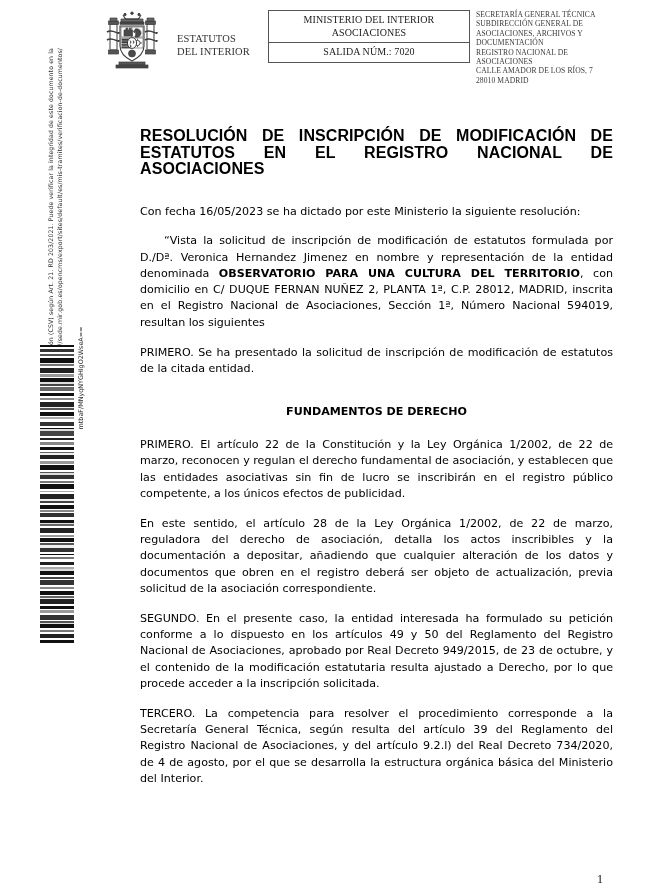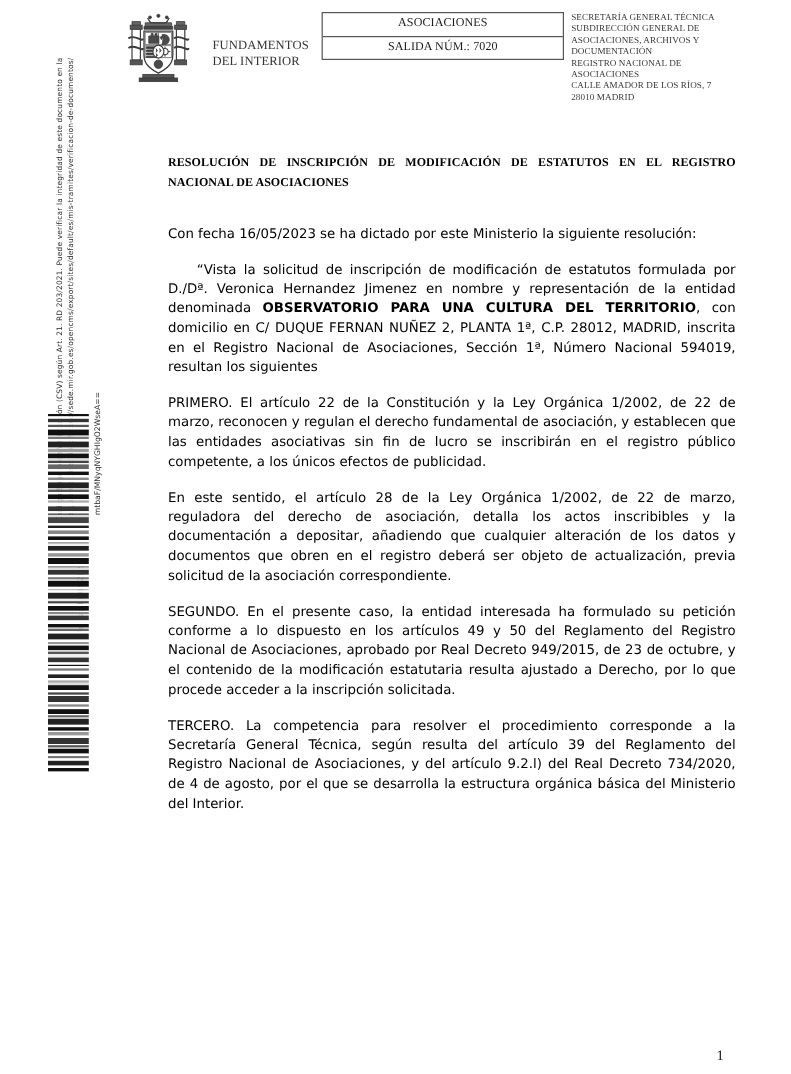--- a/index.html
+++ b/index.html
@@ -144,23 +144,23 @@
   .org-block span { display: block; }
 
   
   .body-col {
     position: absolute;
     left: 140px;
     top: 128px;
     width: 473px;
   }
   .doc-title {
-    font-family: Liberation Serif, serif;
+    font-family: Liberation Sans, sans-serif;
     font-weight: bold;
-    font-size: 10px;
+    font-size: 16px;
     line-height: 16.5px;
     text-align: justify;
     text-align-last: left;
     letter-spacing: 0.005em;
     margin: 0 0 26px 0;
   }
   p.para {
     font-family: "DejaVu Sans", sans-serif;
     font-size: 11.1px;
     line-height: 16.3px;
@@ -382,26 +382,27 @@
           <path d="M10 30 c6 -4 12 4 12 0" fill="none" stroke="#3c3c3c" stroke-width="1.6"></path>
           <path d="M48 30 c6 -4 12 4 12 0" fill="none" stroke="#3c3c3c" stroke-width="1.6"></path>
 
           <rect x="22" y="52" width="26" height="3" fill="#555"></rect>
           <rect x="19" y="55" width="32" height="3" fill="#444"></rect>
         </g>
       </svg>
     </div>
 
     <div class="ministerio-label">
-      <span>FUNDAMENTOS</span>
+      <span>ESTATUTOS</span>
       <span>DEL INTERIOR</span>
     </div>
 
     <div class="stamp-box">
       <div class="stamp-row">
+        <span>MINISTERIO DEL INTERIOR</span>
         <span>ASOCIACIONES</span>
       </div>
       <div class="stamp-row">SALIDA NÚM.:   7020</div>
     </div>
 
     <div class="org-block">
       <span>SECRETARÍA GENERAL TÉCNICA</span>
       <span>SUBDIRECCIÓN GENERAL DE</span>
       <span>ASOCIACIONES, ARCHIVOS Y</span>
       <span>DOCUMENTACIÓN</span>
@@ -414,21 +415,23 @@
 
   <div class="body-col">
 
     <div class="doc-title">RESOLUCIÓN DE INSCRIPCIÓN DE MODIFICACIÓN DE ESTATUTOS EN EL REGISTRO NACIONAL DE ASOCIACIONES</div>
 
     <p class="para lead">Con fecha 16/05/2023 se ha dictado por este Ministerio la siguiente resolución:</p>
 
     <p class="para center-first"><span>“Vista la solicitud de inscripción de modificación de estatutos formulada por D./Dª. Veronica Hernandez Jimenez en nombre y representación de la entidad denominada </span><b class="ent">OBSERVATORIO PARA UNA CULTURA DEL TERRITORIO</b><span>, con domicilio en C/ DUQUE FERNAN NUÑEZ 2, PLANTA 1ª,  C.P.  28012,  MADRID, inscrita en el Registro Nacional de Asociaciones, Sección 1ª, Número Nacional 594019, resultan los siguientes</span></p>
 
 
-
+    <p class="para">PRIMERO. Se ha presentado la solicitud de inscripción de modificación de estatutos de la citada entidad.</p>
+
+    <div class="section-head fd">FUNDAMENTOS DE DERECHO</div>
 
     <p class="para">PRIMERO. El artículo 22 de la Constitución y la Ley Orgánica 1/2002, de 22 de marzo, reconocen y regulan el derecho fundamental de asociación, y establecen que las entidades asociativas sin fin de lucro se inscribirán en el registro público competente, a los únicos efectos de publicidad.</p>
     <p class="para">En este sentido, el artículo 28 de la Ley Orgánica 1/2002, de 22 de marzo, reguladora del derecho de asociación, detalla los actos inscribibles y la documentación a depositar, añadiendo que cualquier alteración de los datos y documentos que obren en el registro deberá ser objeto de actualización, previa solicitud de la asociación correspondiente.</p>
     <p class="para">SEGUNDO. En el presente caso, la entidad interesada ha formulado su petición conforme a lo dispuesto en los artículos 49 y 50 del Reglamento del Registro Nacional de Asociaciones, aprobado por Real Decreto 949/2015, de 23 de octubre, y el contenido de la modificación estatutaria resulta ajustado a Derecho, por lo que procede acceder a la inscripción solicitada.</p>
     <p class="para">TERCERO. La competencia para resolver el procedimiento corresponde a la Secretaría General Técnica, según resulta del artículo 39 del Reglamento del Registro Nacional de Asociaciones, y del artículo 9.2.l) del Real Decreto 734/2020, de 4 de agosto, por el que se desarrolla la estructura orgánica básica del Ministerio del Interior.</p>
   </div>
 
   <div class="page-number">1</div>
 </div>
 

